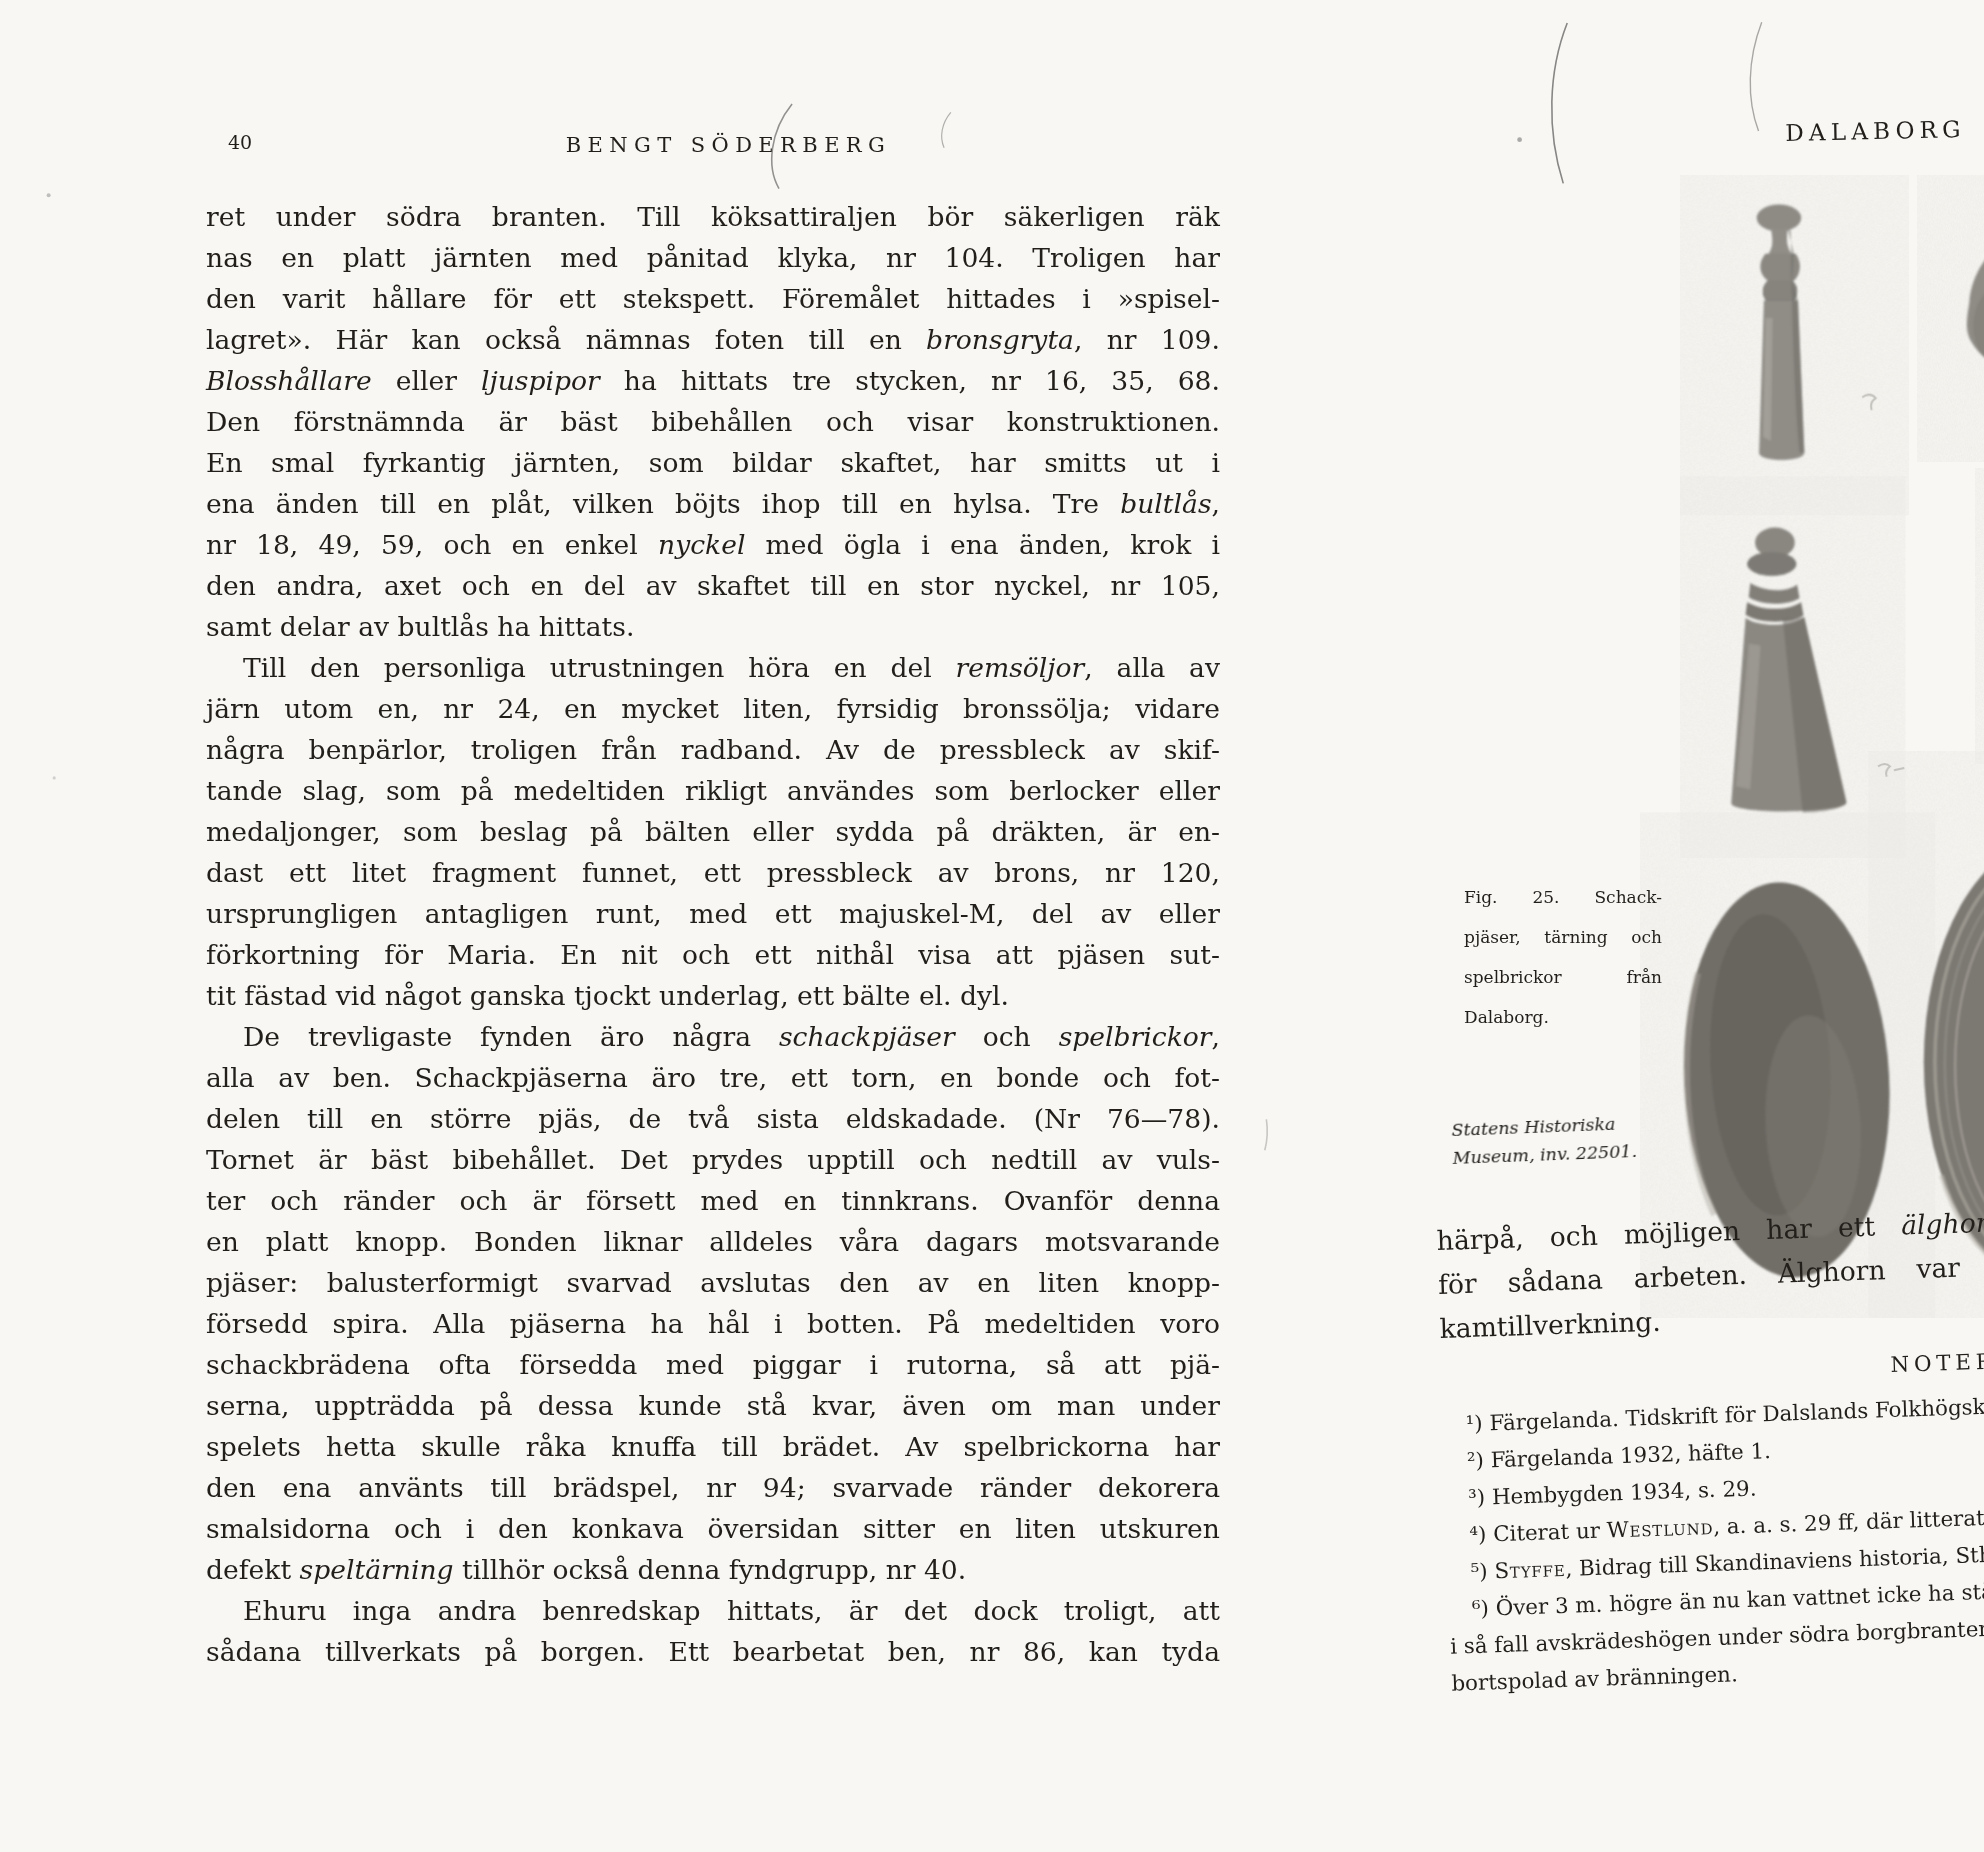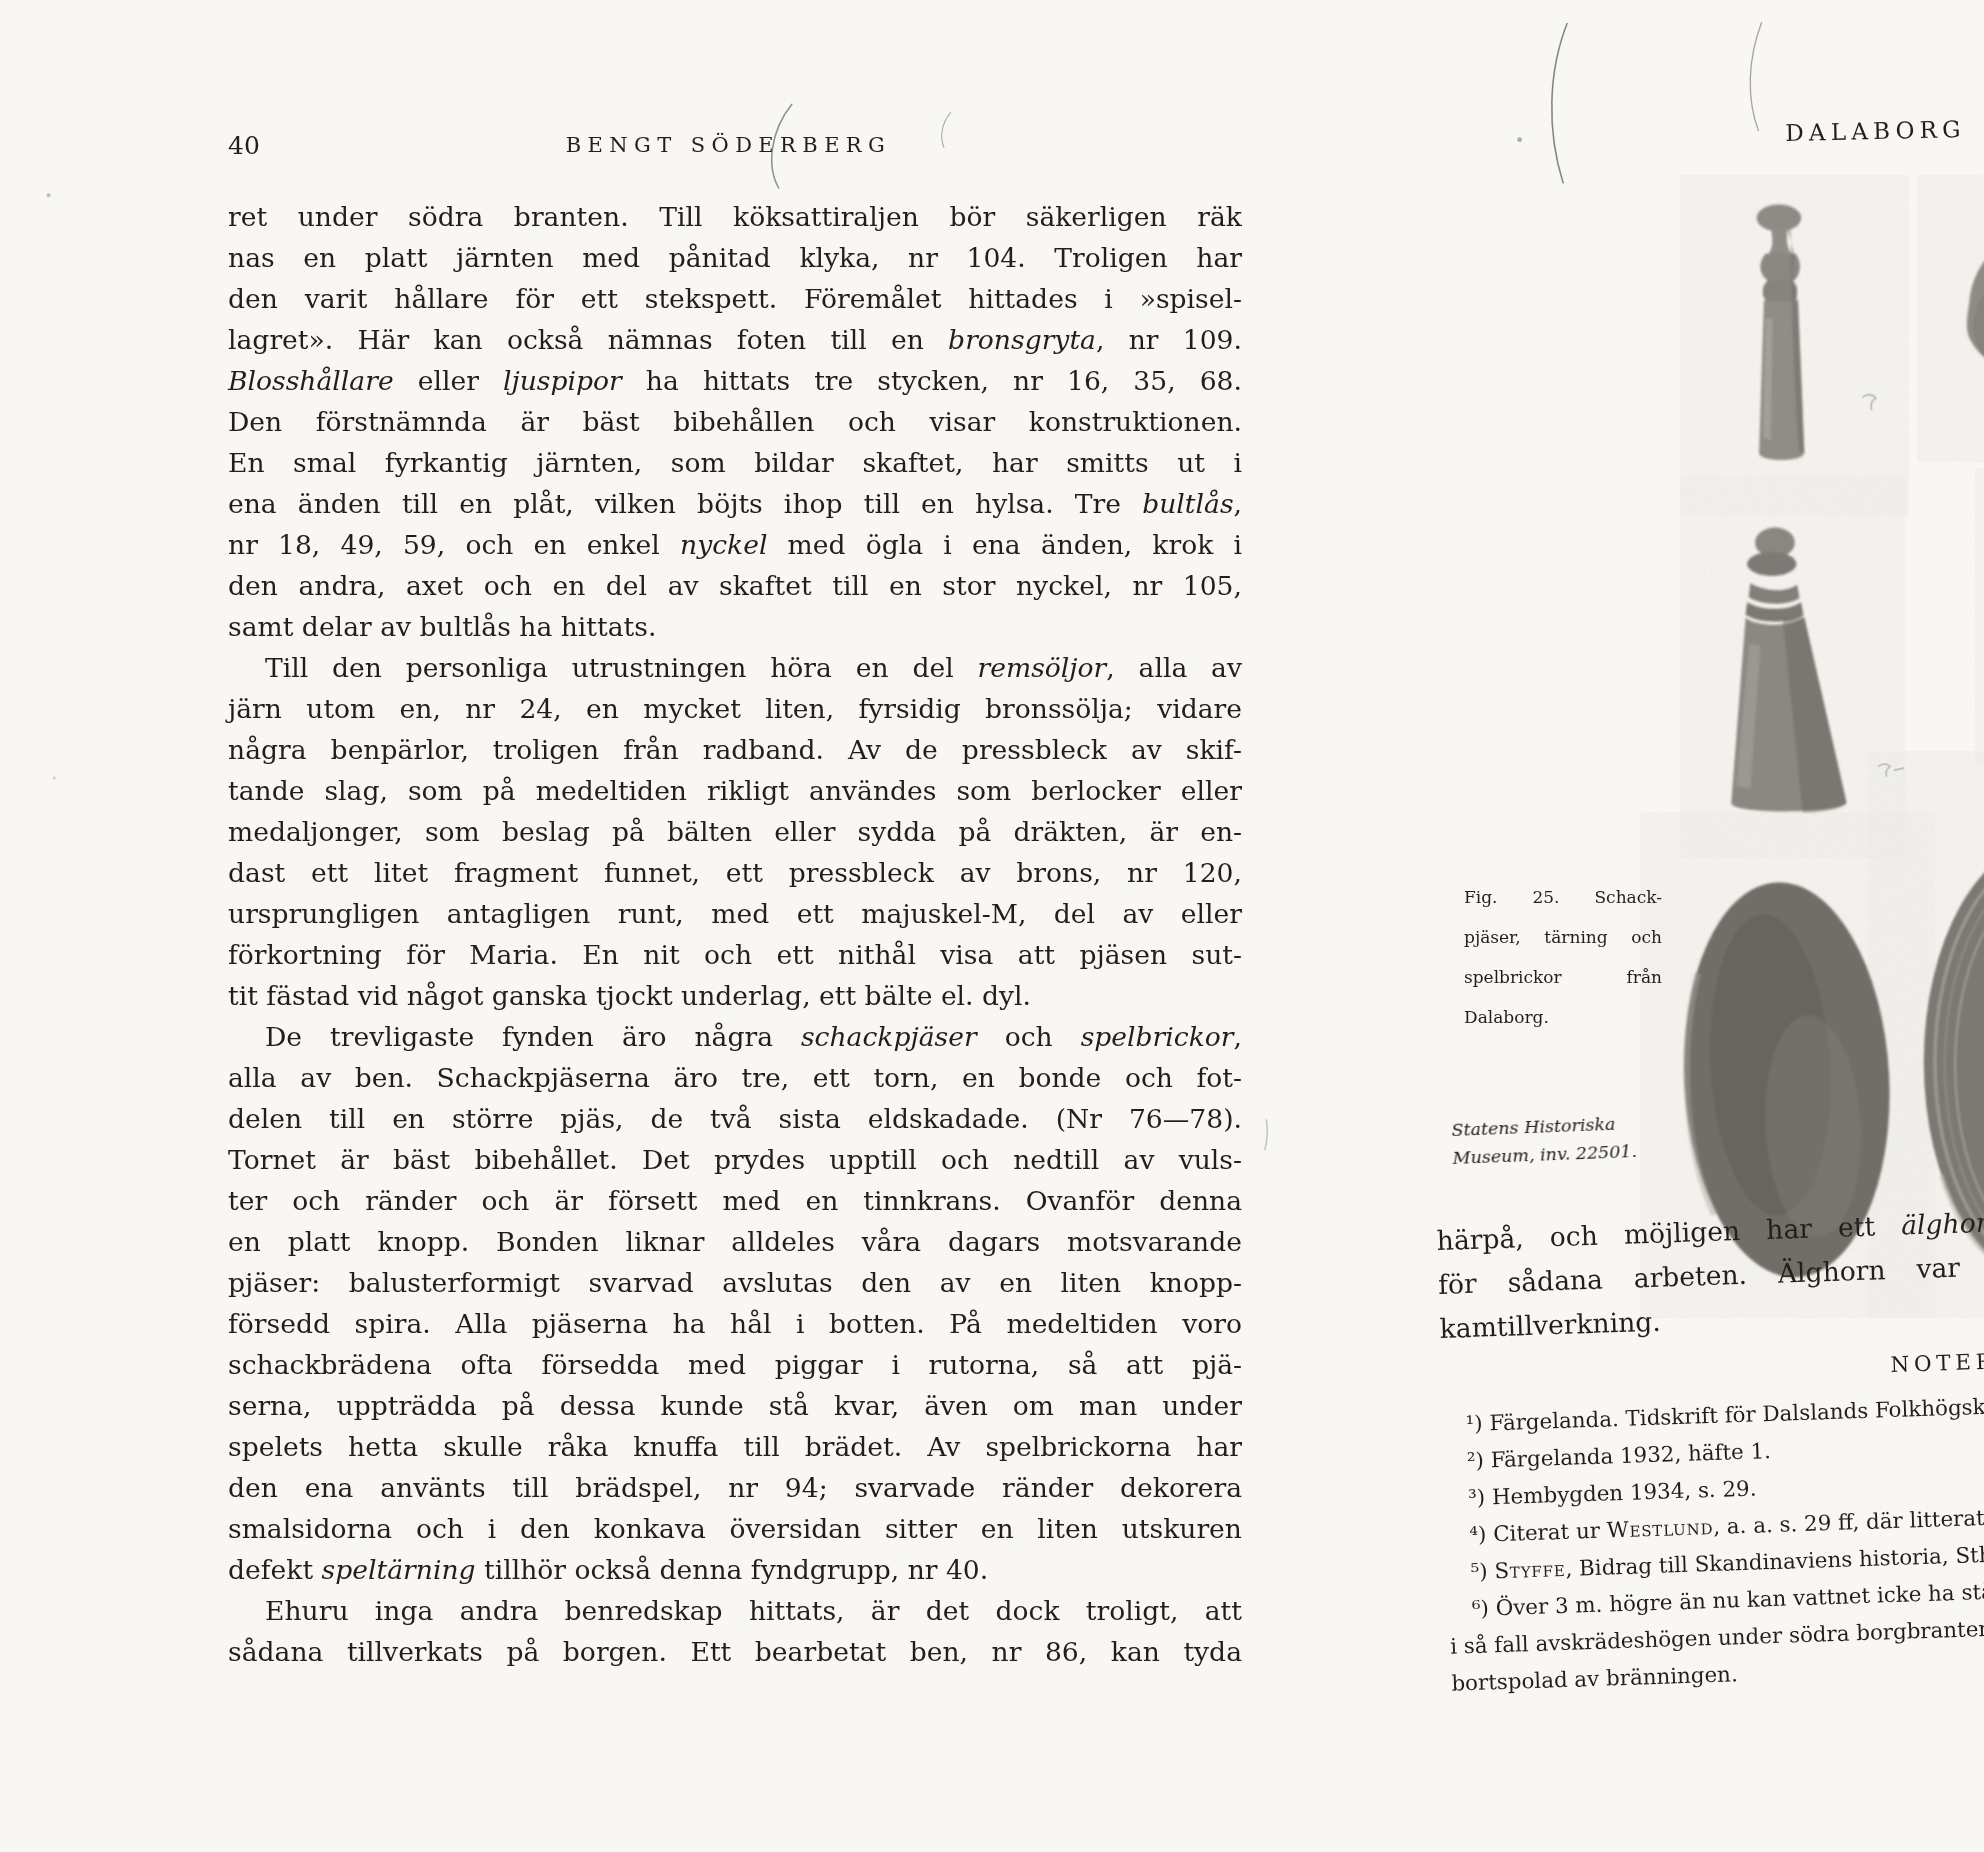--- a/index.html
+++ b/index.html
@@ -1,27 +1,27 @@
 <!DOCTYPE html>
 <html style="font-size:6.4px"><head>
 <meta charset="utf-8">
 <style>
   html,body{margin:0;padding:0}
   body{
     width:2551px;height:1852px;position:relative;overflow:hidden;
     background:#f8f7f3;color:#221f1b;
     font-family:"DejaVu Serif", serif;
   }
-  .pnum{position:absolute;font-size:25px}
+  .pnum{position:absolute;font-size:19px}
   #pnL{left:228px;top:131px}
   .rhead{position:absolute;text-align:center}
   #rhL{left:222px;top:133px;width:1013px;font-size:21px;letter-spacing:6.4px}
   #rhR{left:1445px;top:118px;width:861px;font-size:23px;letter-spacing:5.2px;transform:rotate(-1.2deg)}
 
-  #leftText{position:absolute;left:228px;top:196px;width:1014px;font-size:26.6px;line-height:41px}
+  #leftText{position:absolute;left:206px;top:196px;width:1014px;font-size:26.6px;line-height:41px}
   .line{text-align:justify;text-align-last:justify}
   .line.end{text-align-last:left}
   .line.ind{text-indent:37px}
 
   #cap{position:absolute;left:1464px;top:877px;width:198px;font-size:17px;line-height:40px}
   #credit{position:absolute;left:1451px;top:1116px;width:214px;font-size:17.5px;line-height:28px;
           font-style:italic;transform:rotate(-2.2deg);transform-origin:0 0}
   #credit .line{text-align:left;text-align-last:left}
 
   #lower{position:absolute;left:1436px;top:1219px;width:1005px;transform:rotate(-1.9deg);transform-origin:0 0}

